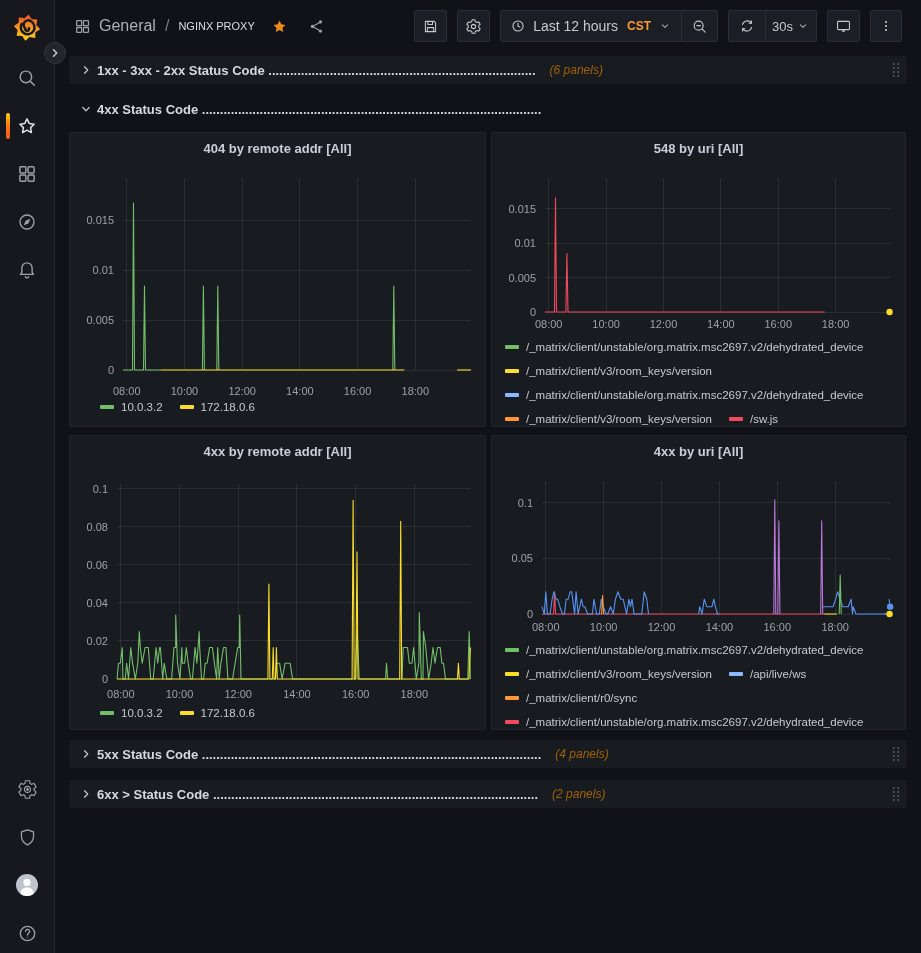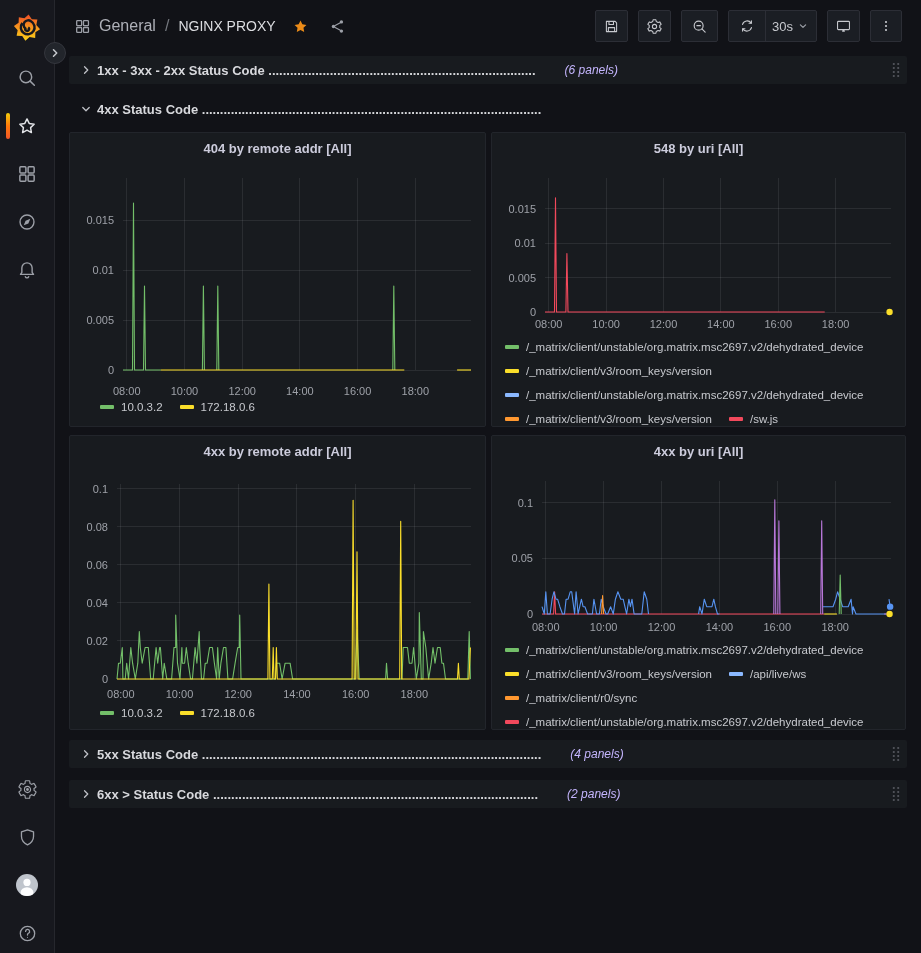--- a/index.html
+++ b/index.html
@@ -39,21 +39,21 @@
   }
 
   
   .main { flex:1; display:flex; flex-direction:column; min-width:0; }
 
   .topbar { height:52px; display:flex; align-items:center; padding:0 19px; flex:none; }
   .crumb { display:flex; align-items:center; gap:8px; min-width:0; }
   .crumb .apps-ic { color:#9da0a8; display:flex; }
   .crumb-section { color:#aeb0b8; font-size:16px; cursor:pointer; }
   .crumb-sep { color:#74777e; font-size:16px; margin:0 1px; }
-  .crumb-title { color:#dcdde1; font-size:14px; }
+  .crumb-title { color:#dcdde1; font-size:11px; }
   .crumb-star { margin-left:8px; display:flex; cursor:pointer; }
   .crumb-share { margin-left:12px; color:#9da0a8; display:flex; cursor:pointer; }
 
   .topbar-actions { margin-left:auto; display:flex; align-items:center; gap:10px; }
   .tb-btn {
     height:32px; min-width:32px; padding:0 7px;
     background:#1b1e24; border:1px solid #2c2e36; border-radius:2px;
     color:#c7c9ce; display:flex; align-items:center; justify-content:center; gap:7px;
     font-size:14px; cursor:pointer; white-space:nowrap;
   }
@@ -88,21 +88,21 @@
   .row-bar {
     height:28px; background:#181b1f; border-radius:2px;
     display:flex; align-items:center; padding:0 6px 0 10px; margin-bottom:8px;
     position:relative; cursor:pointer;
   }
   .row-head {
     height:28px; display:flex; align-items:center; padding:0 6px 0 10px; margin:11px 0 9px 0; cursor:pointer;
   }
   .row-chev { color:#c0c2c8; display:flex; margin-right:4px; }
   .row-title { font-size:13px; font-weight:700; color:#d8d9dd; white-space:nowrap; overflow:hidden; }
-  .row-count { font-size:12px; font-style:italic; color:#c4b5fd; margin-left:29px; white-space:nowrap; }
+  .row-count { font-size:12px; font-style:italic; color:#a16207; margin-left:14px; white-space:nowrap; }
   .row-grip { position:absolute; right:6px; top:50%; transform:translateY(-50%); color:#55585f; display:flex; cursor:grab; }
 
   .grid2 { display:grid; grid-template-columns:417px 415px; column-gap:5px; row-gap:8px; margin-bottom:10px; }
 
   .panel {
     height:295px; background:#181b1f; border:1px solid #22252b; border-radius:2px;
     position:relative; overflow:hidden;
   }
   .panel-title {
     position:absolute; top:0; left:0; right:0; height:30px;
@@ -247,20 +247,33 @@
             <path d="M8.4 4.8v4.4h6.4V4.8M7.6 19.2v-5.6h8.8v5.6"></path>
           </svg>
         </div>
         <div class="tb-btn">
           <svg width="17" height="17" viewBox="0 0 24 24" fill="none" stroke="currentColor" stroke-width="1.5">
             <circle cx="12" cy="12" r="3"></circle>
             <path d="M19.4 13.5c.06-.49.1-.99.1-1.5s-.04-1.01-.1-1.5l2-1.55-2-3.46-2.36.95a7.5 7.5 0 0 0-2.6-1.5L14 2.5h-4l-.44 2.44a7.5 7.5 0 0 0-2.6 1.5L4.6 5.5l-2 3.46 2 1.54c-.06.49-.1.99-.1 1.5s.04 1.01.1 1.5l-2 1.55 2 3.46 2.36-.95a7.5 7.5 0 0 0 2.6 1.5L10 21.5h4l.44-2.44a7.5 7.5 0 0 0 2.6-1.5l2.36.95 2-3.46z" stroke-linejoin="round"></path>
           </svg>
         </div>
         <div class="tb-group">
+          <div class="seg">
+            <svg width="16" height="16" viewBox="0 0 24 24" fill="none" stroke="currentColor" stroke-width="1.6" stroke-linecap="round">
+              <circle cx="12" cy="12" r="7.6"></circle>
+                <path d="M12 8v4.3l2.7 1.3"></path>
+            </svg>
+            <span>Last 12 hours</span>
+            <span class="tz">CST</span>
+            <span class="chev">
+              <svg width="14" height="14" viewBox="0 0 24 24" fill="none" stroke="currentColor" stroke-width="2" stroke-linecap="round" stroke-linejoin="round">
+                  <path d="M7.5 10l4.5 4.5L16.5 10"></path>
+                </svg>
+            </span>
+          </div>
           <div class="seg">
             <svg width="17" height="17" viewBox="0 0 24 24" fill="none" stroke="currentColor" stroke-width="1.6" stroke-linecap="round">
               <circle cx="10.8" cy="10.8" r="6.3"></circle>
                 <path d="M15.4 15.4 20 20M8.3 10.8h5"></path>
             </svg>
           </div>
         </div>
         <div class="tb-group">
           <div class="seg seg-ref">
             <svg width="16" height="16" viewBox="0 0 24 24" fill="none" stroke="currentColor" stroke-width="1.7" stroke-linecap="round">

